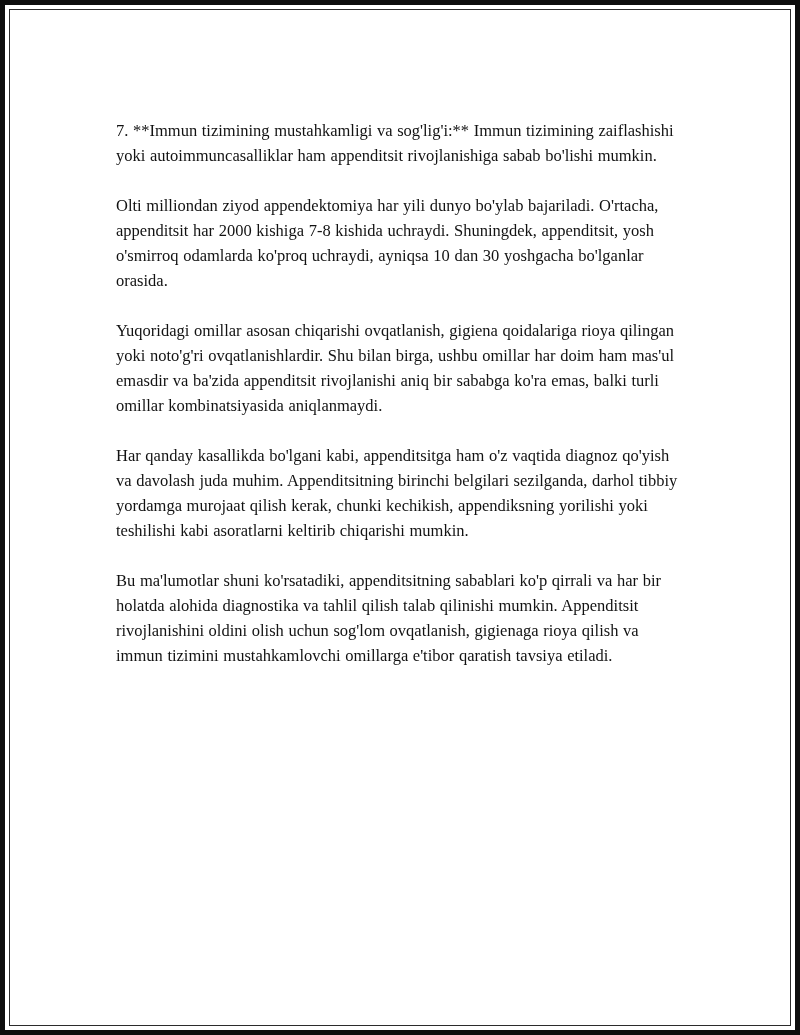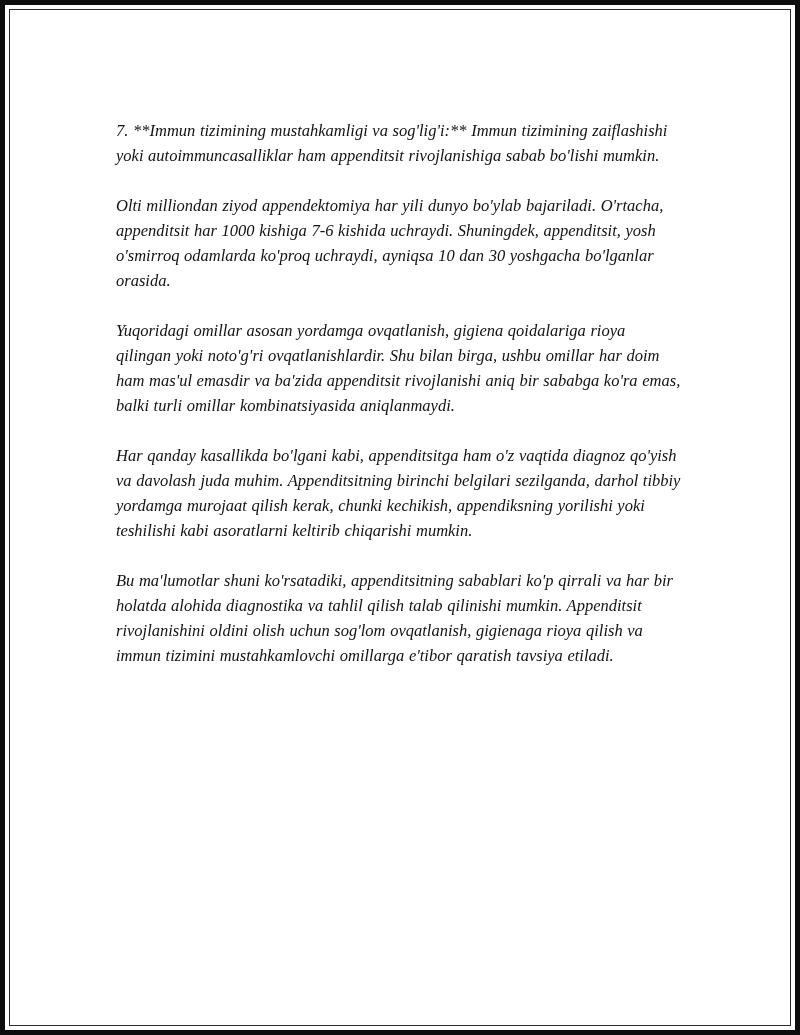--- a/index.html
+++ b/index.html
@@ -22,37 +22,36 @@
     box-sizing: border-box;
     width: 100%;
     height: 100%;
     border: 1px solid #2b2b2b;
     background: #ffffff;
   }
   .content {
     box-sizing: border-box;
     padding: 108px 106px 0 106px;
     color: #121212;
-    font-style: italic;
   }
   .para {
     margin: 0 0 25px 0;
     font-size: 16.5px;
     line-height: 25px;
     max-width: 572px;
     text-align: left;
     word-spacing: 0.5px;
   }
 </style>
 </head>
 <body>
 
 <div class="page">
   <div class="inner-frame">
     <div class="content">
       <p class="para">7. **Immun tizimining mustahkamligi va sog'lig'i:** Immun tizimining zaiflashishi yoki autoimmuncasalliklar ham appenditsit rivojlanishiga sabab bo'lishi mumkin.</p>
-      <p class="para">Olti milliondan ziyod appendektomiya har yili dunyo bo'ylab bajariladi. O'rtacha, appenditsit har 1000 kishiga 7-6 kishida uchraydi. Shuningdek, appenditsit, yosh o'smirroq odamlarda ko'proq uchraydi, ayniqsa 10 dan 30 yoshgacha bo'lganlar orasida.</p>
-      <p class="para">Yuqoridagi omillar asosan yordamga ovqatlanish, gigiena qoidalariga rioya qilingan yoki noto'g'ri ovqatlanishlardir. Shu bilan birga, ushbu omillar har doim ham mas'ul emasdir va ba'zida appenditsit rivojlanishi aniq bir sababga ko'ra emas, balki turli omillar kombinatsiyasida aniqlanmaydi.</p>
+      <p class="para">Olti milliondan ziyod appendektomiya har yili dunyo bo'ylab bajariladi. O'rtacha, appenditsit har 2000 kishiga 7-8 kishida uchraydi. Shuningdek, appenditsit, yosh o'smirroq odamlarda ko'proq uchraydi, ayniqsa 10 dan 30 yoshgacha bo'lganlar orasida.</p>
+      <p class="para">Yuqoridagi omillar asosan chiqarishi ovqatlanish, gigiena qoidalariga rioya qilingan yoki noto'g'ri ovqatlanishlardir. Shu bilan birga, ushbu omillar har doim ham mas'ul emasdir va ba'zida appenditsit rivojlanishi aniq bir sababga ko'ra emas, balki turli omillar kombinatsiyasida aniqlanmaydi.</p>
       <p class="para">Har qanday kasallikda bo'lgani kabi, appenditsitga ham o'z vaqtida diagnoz qo'yish va davolash juda muhim. Appenditsitning birinchi belgilari sezilganda, darhol tibbiy yordamga murojaat qilish kerak, chunki kechikish, appendiksning yorilishi yoki teshilishi kabi asoratlarni keltirib chiqarishi mumkin.</p>
       <p class="para">Bu ma'lumotlar shuni ko'rsatadiki, appenditsitning sabablari ko'p qirrali va har bir holatda alohida diagnostika va tahlil qilish talab qilinishi mumkin. Appenditsit rivojlanishini oldini olish uchun sog'lom ovqatlanish, gigienaga rioya qilish va immun tizimini mustahkamlovchi omillarga e'tibor qaratish tavsiya etiladi.</p>
     </div>
   </div>
 </div>
 
 </body></html>

